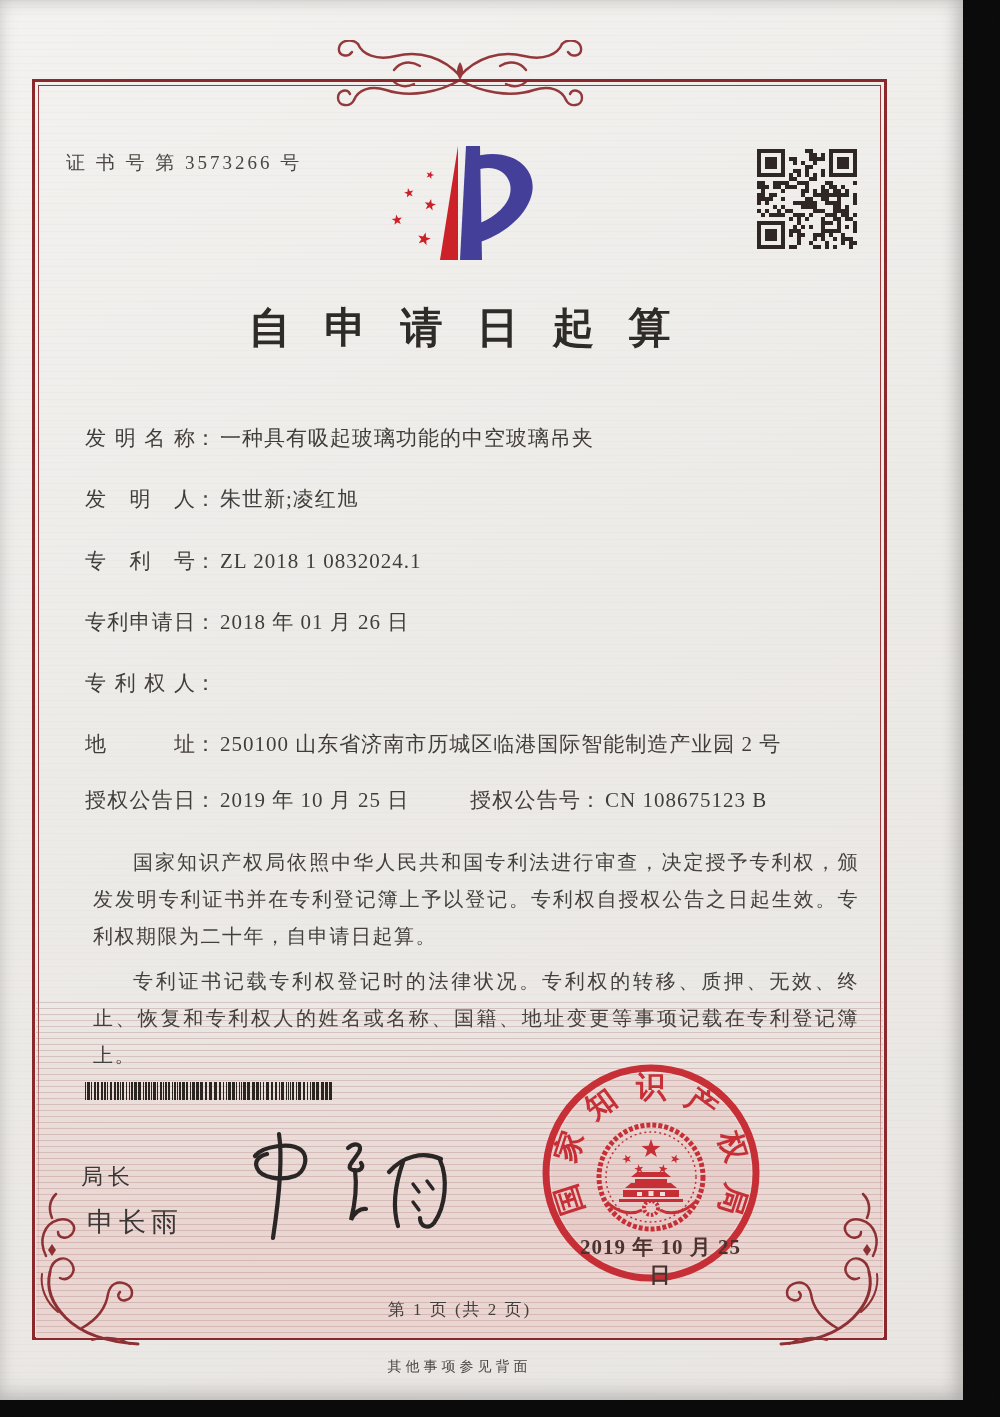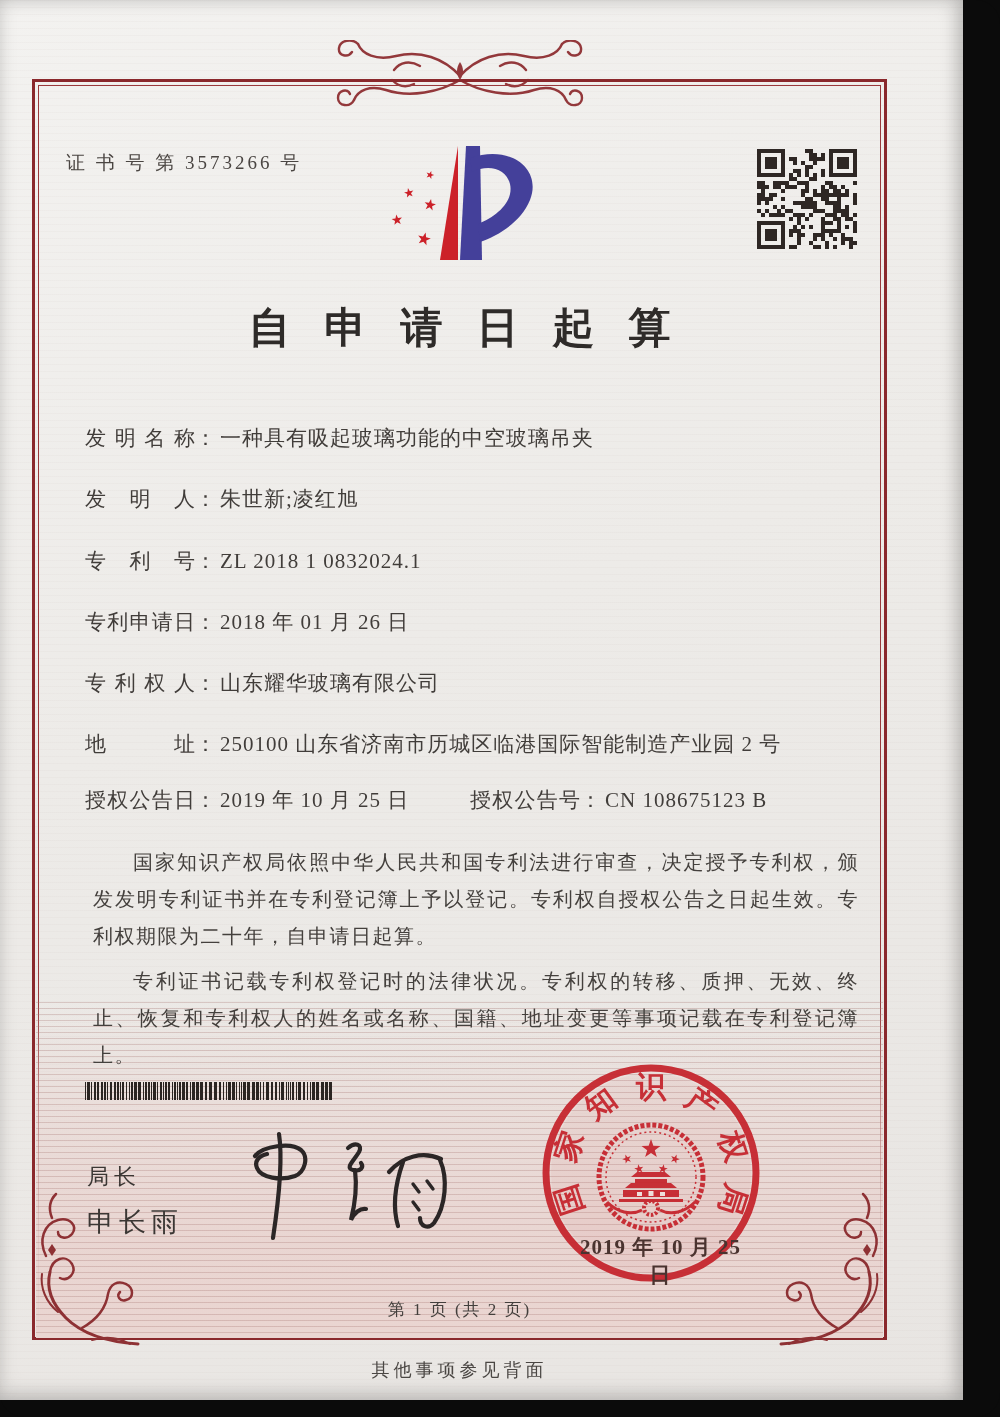--- a/index.html
+++ b/index.html
@@ -41,29 +41,29 @@
   }
   .field-row{position:absolute;left:85px;display:flex;align-items:baseline;font-size:21px;color:#413d3a;}
   .flabel{display:inline-flex;justify-content:space-between;width:110px;}
   .fcolon{margin:0 4px 0 0;}
   .fvalue{letter-spacing:1px;white-space:nowrap;}
   .pair2{position:absolute;left:385px;display:flex;align-items:baseline;}
   #paragraphs{left:85px;top:836px;width:782px;font-size:20px;line-height:37px;
     color:#44403d;letter-spacing:1.5px;text-align:justify;}
   #paragraphs p{margin:8px;text-indent:2em;}
   #barcode{position:absolute;left:85px;top:1082px;}
-  #officer-title{left:87px;top:1162px;font-size:22px;letter-spacing:5px;color:#3b3734;}
+  #officer-title{left:81px;top:1162px;font-size:22px;letter-spacing:5px;color:#3b3734;}
   #officer-name{left:87px;top:1204px;font-size:27px;letter-spacing:5px;color:#3b3734;}
   #signature{position:absolute;left:243px;top:1126px;}
   #seal{position:absolute;left:536px;top:1058px;}
   #seal-date{left:568px;top:1233px;width:185px;text-align:center;font-size:21px;
     letter-spacing:1px;color:#4a332f;font-weight:bold;}
   #page-info{left:32px;top:1298px;width:855px;text-align:center;font-size:17px;
     letter-spacing:2px;color:#433f3c;}
-  #back-note{left:32px;top:1358px;width:855px;text-align:center;font-size:18px;
+  #back-note{left:32px;top:1358px;width:855px;text-align:center;font-size:14px;
     letter-spacing:4px;color:#4a4643;}
   #logo{position:absolute;left:372px;top:130px;}
   #qr{position:absolute;left:757px;top:149px;}
   #orn-top{position:absolute;left:300px;top:40px;}
   .corner{position:absolute;}
   #corner-left{left:22px;top:1192px;}
   #corner-right{left:737px;top:1192px;transform:scaleX(-1);}
   svg{display:block;}
 </style>
 </head>
@@ -488,21 +488,20 @@
         <span class="fvalue">2018 年 01 月 26 日</span>
     </div>
     <div class="field-row" style="top:669px">
       <span class="flabel justify-chars">
           <span>专</span>
           <span>利</span>
           <span>权</span>
           <span>人</span>
         </span>
         <span class="fcolon">：</span>
-        <span class="fvalue">山东耀华玻璃有限公司</span>
     </div>
     <div class="field-row" style="top:730px">
       <span class="flabel justify-chars">
           <span>地</span>
           <span>址</span>
         </span>
         <span class="fcolon">：</span>
         <span class="fvalue">250100 山东省济南市历城区临港国际智能制造产业园 2 号</span>
     </div>
     <div class="field-row" style="top:786px">

